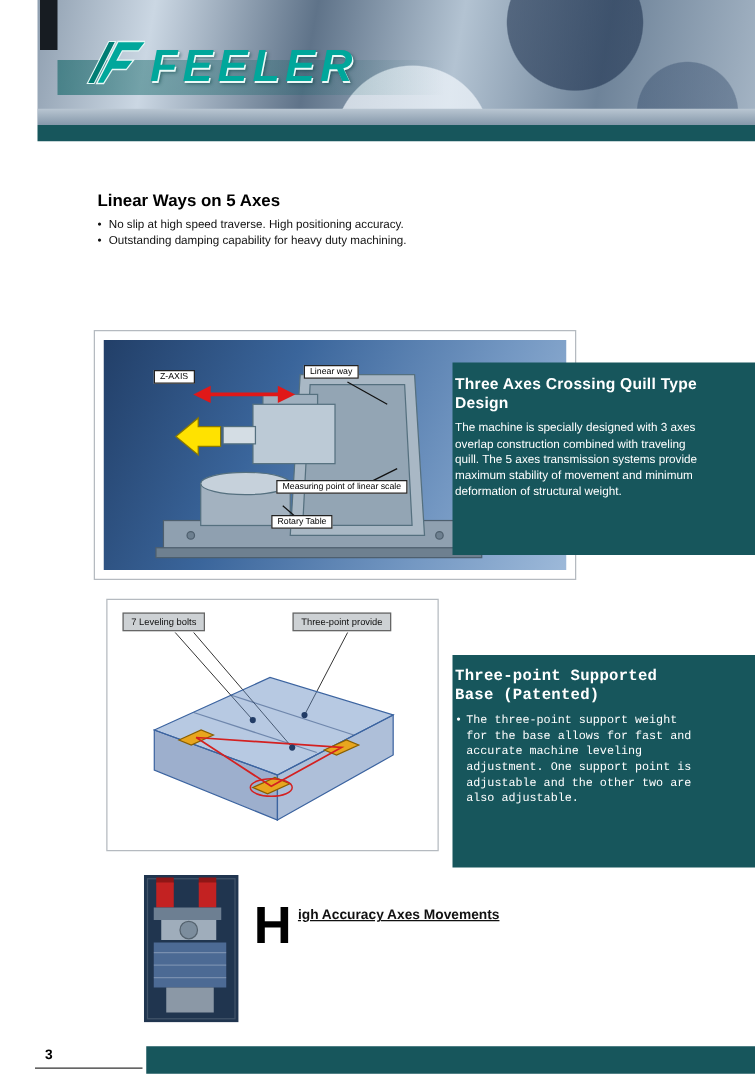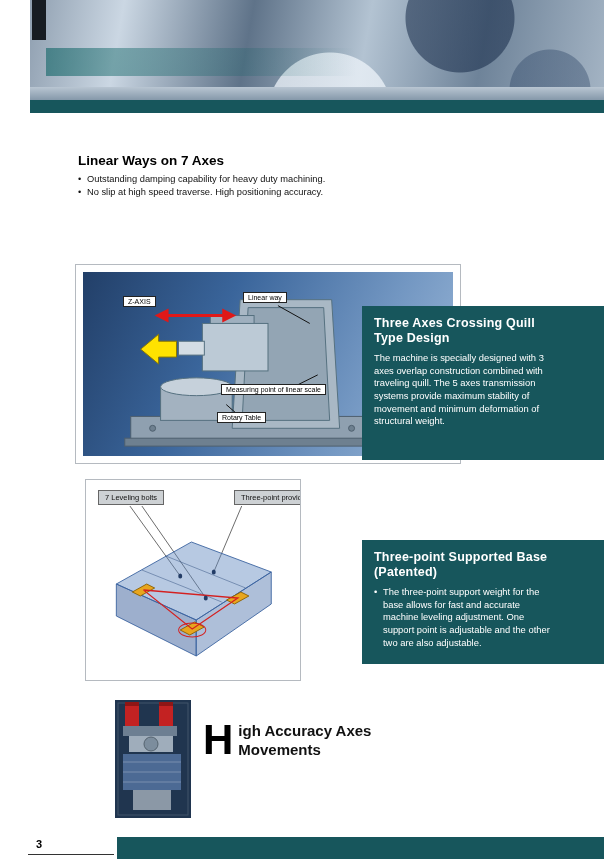--- a/index.html
+++ b/index.html
@@ -43,63 +43,74 @@
   .fig1-inner svg{position:absolute;left:0;top:0;width:100%;height:100%;}
   .fig-label{position:absolute;background:#ffffff;border:1px solid #222;color:#000;
     font-size:7px;padding:1px 4px;white-space:nowrap;z-index:2;}
   .lbl-zaxis{left:40px;top:24px;}
   .lbl-linearway{left:160px;top:20px;}
   .lbl-measuring{left:138px;top:112px;}
   .lbl-rotary{left:134px;top:140px;}
 
   
   .tealpanel{position:absolute;left:362px;width:242px;background:#17565c;color:#fff;
-    box-sizing:border-box;padding:10px 46px 10px 12px;margin-top:16px;}
+    box-sizing:border-box;padding:10px 46px 10px 2px;}
   .tealpanel h3{font-size:12.5px;font-weight:bold;margin:0 0 6px;line-height:1.2;letter-spacing:.2px;}
   .tealpanel p{font-size:9.4px;line-height:1.35;margin:0;}
   .tealpanel ul.bullets{font-size:9.4px;line-height:1.35;color:#fff;}
   #panel1{top:290px;height:154px;}
-  #panel2{top:524px;height:124px;}
-
-  
-  .fig2{position:absolute;left:85px;top:479px;width:216px;height:202px;background:#fff;
+  #panel2{top:524px;height:170px;font-family:Liberation Mono, monospace;}
+
+  
+  .fig2{position:absolute;left:85px;top:479px;width:266px;height:202px;background:#fff;
     border:1px solid #b5bac0;box-sizing:border-box;overflow:hidden;}
   .fig2 svg{position:absolute;left:0;top:0;width:100%;height:100%;}
   .fig2-label{position:absolute;background:#cdd1d4;border:1px solid #666;color:#111;
     font-size:7.5px;padding:2px 6px;white-space:nowrap;z-index:2;}
   .lbl-leveling{left:12px;top:10px;}
   .lbl-support{left:148px;top:10px;}
 
   
   .fig3{position:absolute;left:115px;top:700px;width:76px;height:118px;overflow:hidden;}
   .fig3 svg{width:100%;height:100%;display:block;}
   .bottom-text{position:absolute;left:203px;top:722px;width:215px;color:#111;}
   .dropcap{float:left;font-size:42px;line-height:34px;font-weight:bold;margin:1px 5px 0 0;color:#000;}
-  .bt-title{font-weight:bold;font-size:15px;line-height:1.25;}
+  .bt-title{font-weight:bold;font-size:11px;line-height:1.25;text-decoration:underline;}
   .bt-body{font-size:8.8px;line-height:1.32;}
 
   .page-num{position:absolute;left:36px;top:838px;font-size:11px;font-weight:bold;color:#000;}
   .page-rule{position:absolute;left:28px;top:854px;width:86px;border-top:1.5px solid #333;height:0;}
   .bottom-bar{position:absolute;left:117px;top:837px;width:487px;height:22px;background:#17565c;}
 </style>
 </head>
 <body>
 
 <div class="header">
   <div class="header-darkstrip"></div>
   <div class="header-bottomband"></div>
   <div class="logo-band"></div>
+  <div class="logo">
+    <span>
+      <svg width="56" height="44" viewBox="0 0 60 44">
+        <g transform="skewX(-16) translate(22,0)">
+          <polygon points="0,40 8,4 14,4 6,40" fill="#007d74" stroke="#e6f7f5" stroke-width="1"></polygon>
+          <polygon points="8,40 16,4 40,4 36,12 22,12 20,20 34,20 30,28 18,28 14,40" fill="#00a79b" stroke="#e6f7f5" stroke-width="1.2"></polygon>
+        </g>
+      </svg>
+    </span>
+    <span class="logo-text">FEELER</span>
+  </div>
 </div>
 <div class="teal-band"></div>
 
 <div class="section1">
-  <h2>Linear Ways on 7 Axes</h2>
+  <h2>Linear Ways on 5 Axes</h2>
   <ul class="bullets">
+    <li>No slip at high speed traverse. High positioning accuracy.</li>
     <li>Outstanding damping capability for heavy duty machining.</li>
-    <li>No slip at high speed traverse. High positioning accuracy.</li>
   </ul>
 </div>
 
 <div class="fig1">
   <div class="fig1-inner">
     <svg viewBox="0 0 372 186" preserveAspectRatio="none">
 
       <rect x="48" y="146" width="250" height="24" fill="#8fa0b0" stroke="#4e5f6e"></rect>
       <rect x="42" y="168" width="262" height="8" fill="#6e8090" stroke="#4e5f6e"></rect>
       <circle cx="70" cy="158" r="3" fill="#6e8090" stroke="#4e5f6e"></circle>

